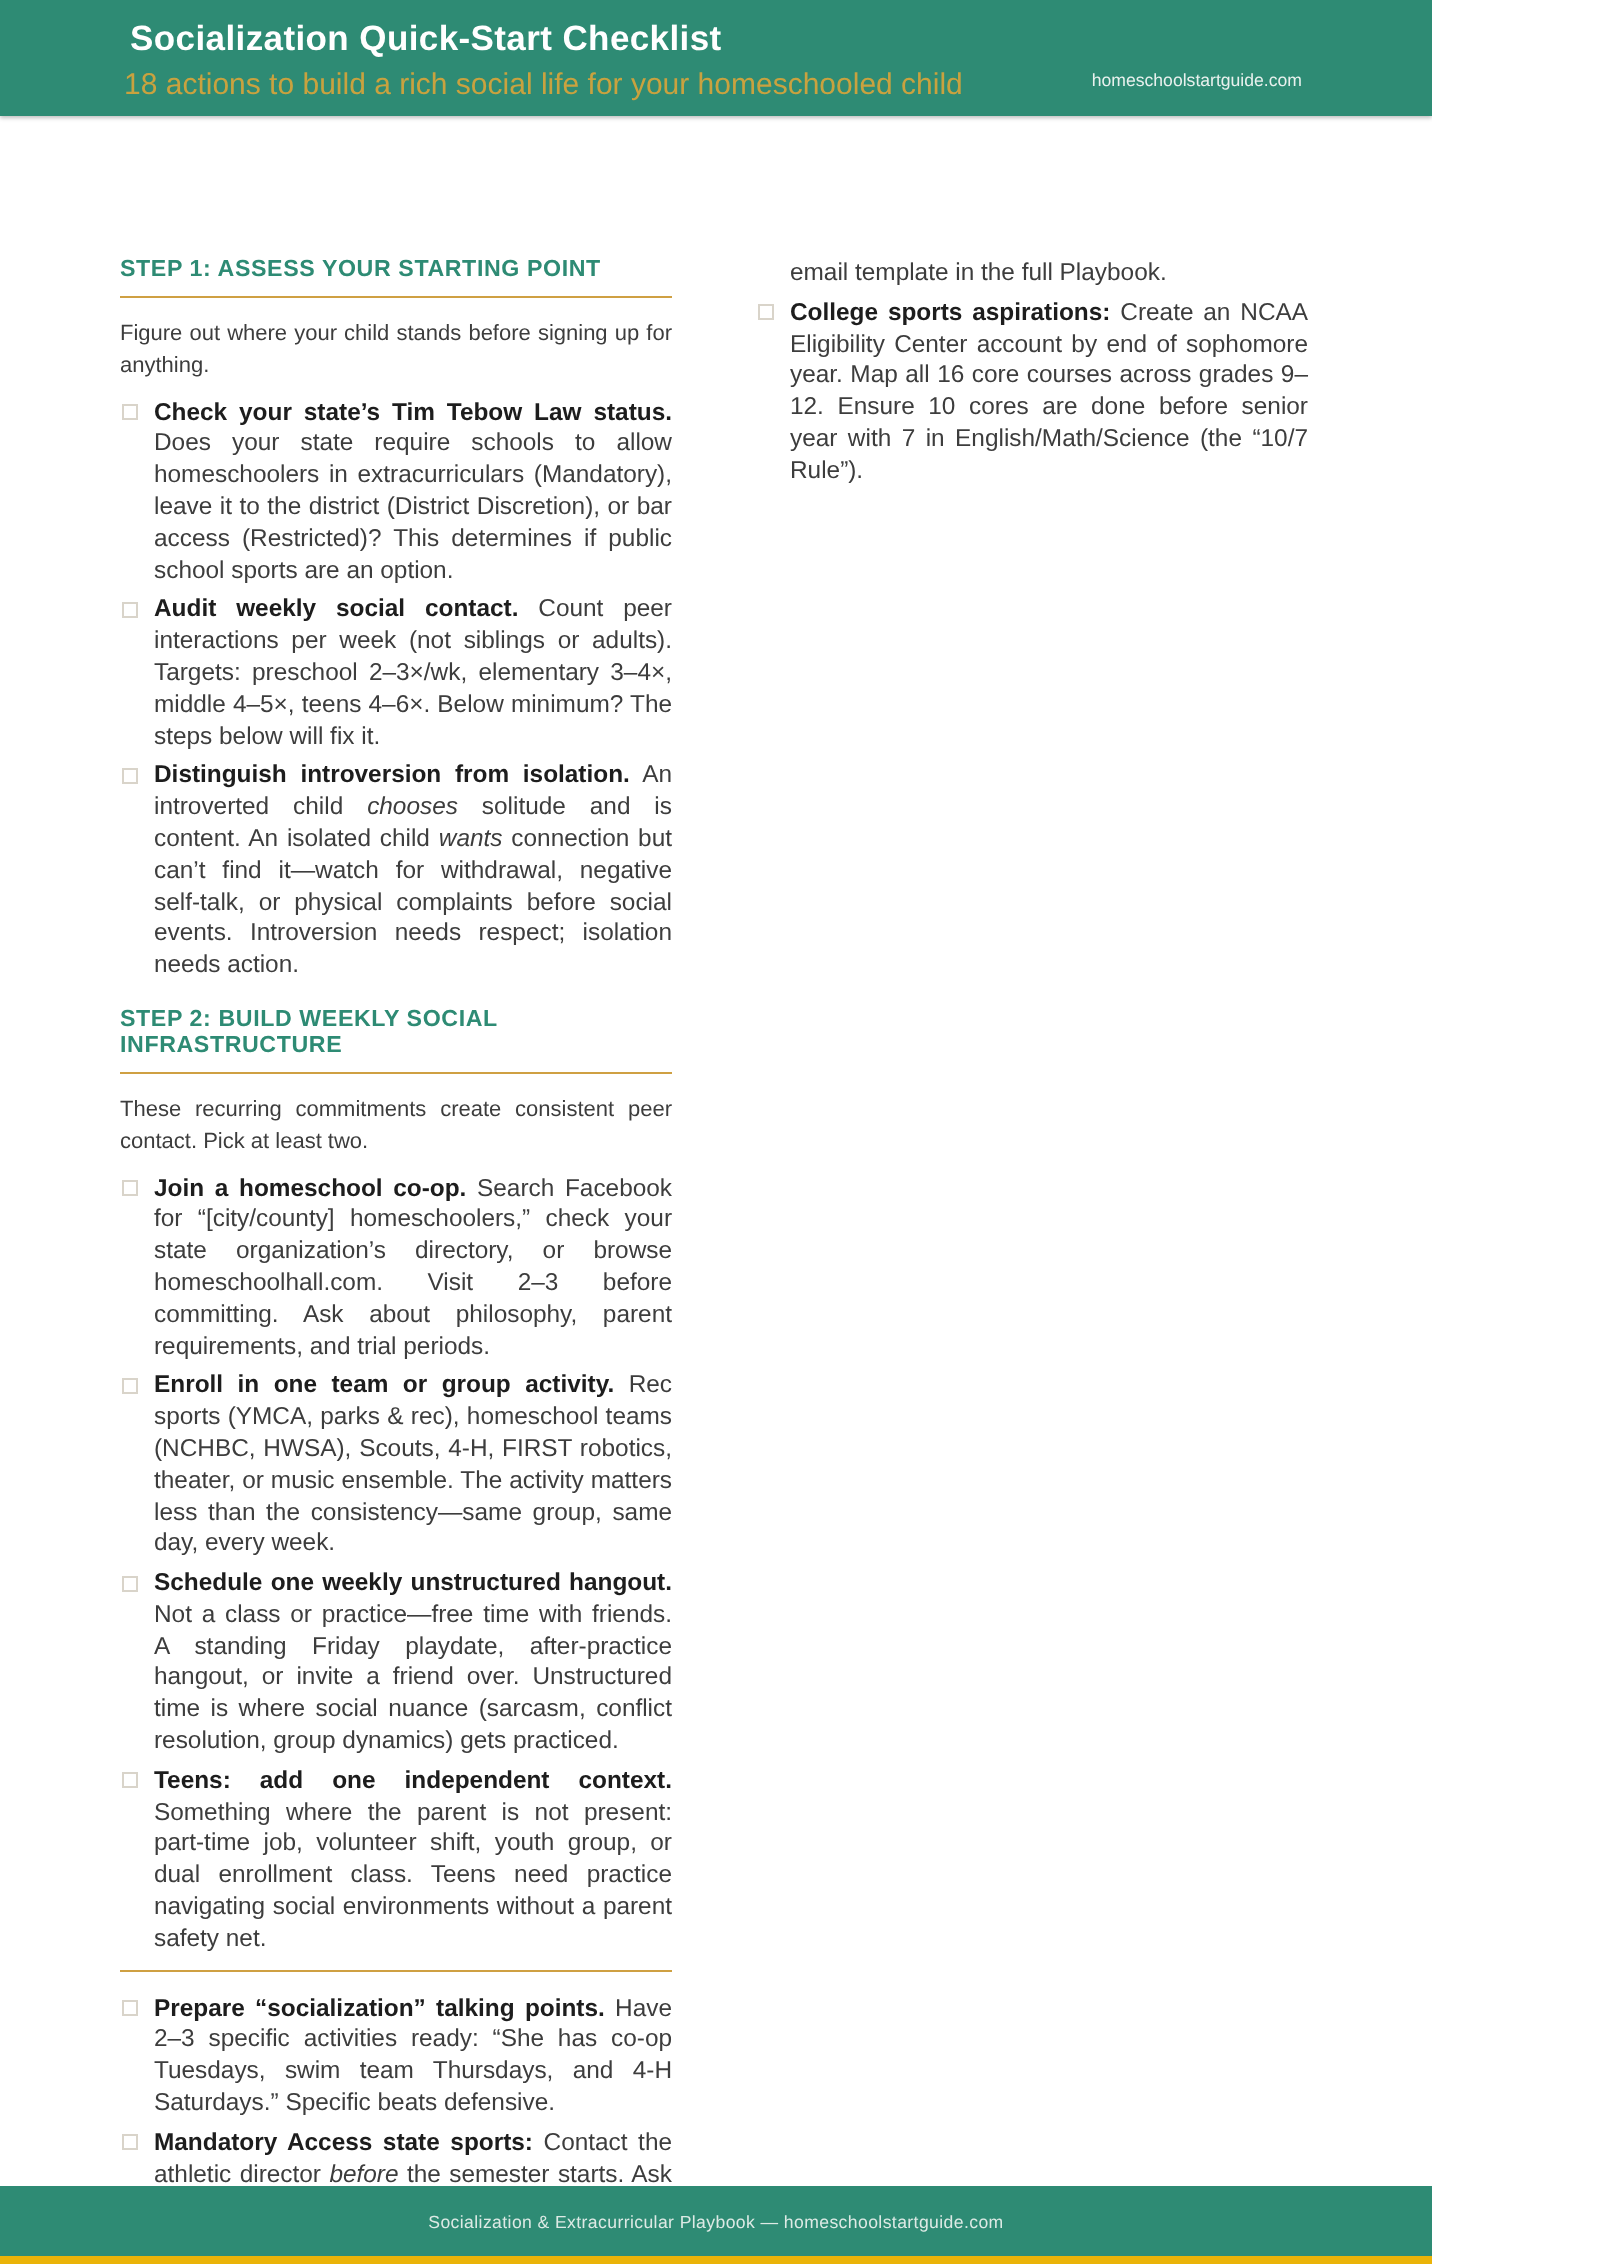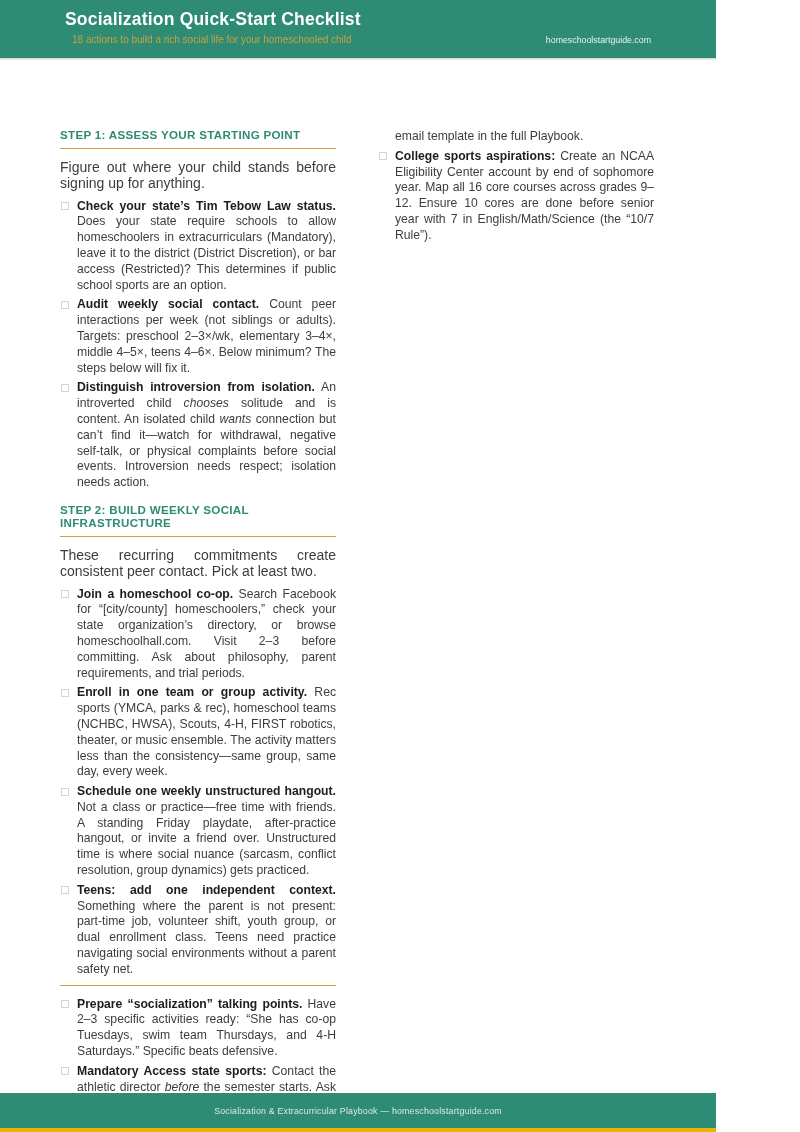--- a/index.html
+++ b/index.html
@@ -24,23 +24,23 @@
   .header-title {
     position: absolute;
     left: 65px; top: 9px;
     color: #ffffff;
     font-size: 17.5px;
     font-weight: 700;
     letter-spacing: 0.2px;
   }
   .header-subtitle {
     position: absolute;
-    left: 72px; top: 34px;
+    left: 62px; top: 34px;
     color: #c9a23f;
-    font-size: 10px;
+    font-size: 15px;
     text-align: center;
   }
   .header-site {
     position: absolute;
     right: 65px; top: 35px;
     color: #e9f1ee;
     font-size: 8.8px;
   }
   
   .content {
@@ -62,21 +62,21 @@
     margin: 0;
   }
   .step-heading.mt { margin-top: 12px; }
   .rule {
     height: 0;
     border-top: 1.5px solid #cfa043;
     margin: 7px 0 11px 0;
   }
   .intro {
     color: #3d3d3d;
-    font-size: 14px;
+    font-size: 11px;
     line-height: 15.8px;
     text-align: justify;
     margin: 0 0 7px 0;
   }
   .item {
     position: relative;
     padding-left: 17px;
     margin-bottom: 4px;
     color: #3d3d3d;
     font-size: 12.2px;

